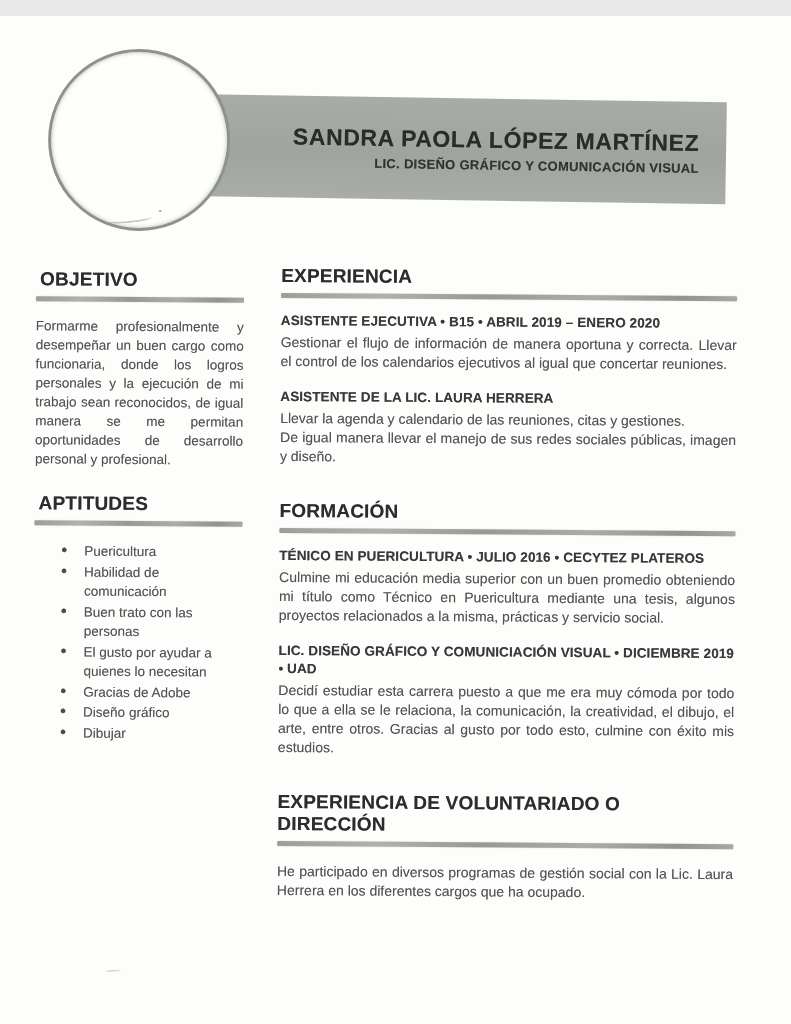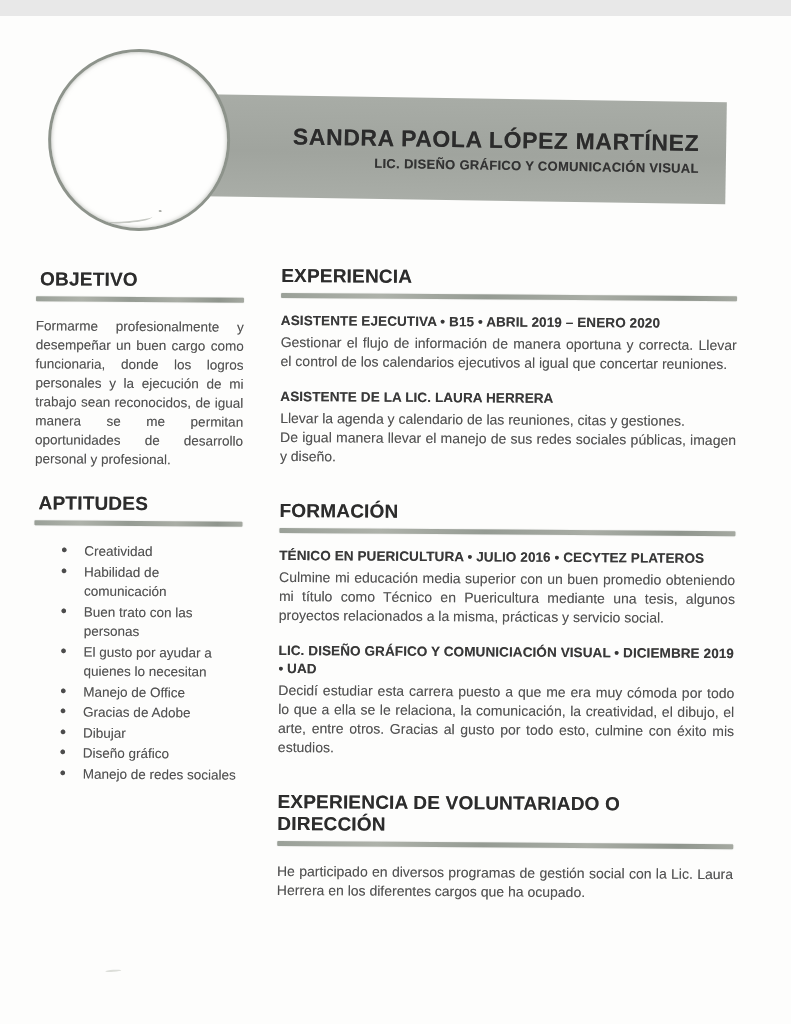--- a/index.html
+++ b/index.html
@@ -111,29 +111,27 @@
       <section>
         <h2>OBJETIVO</h2>
         <div class="rule"></div>
         <p class="p objetivo-body">Formarme profesionalmente y desempeñar un buen cargo como funcionaria, donde los logros personales y la ejecución de mi trabajo sean reconocidos, de igual manera se me permitan oportunidades de desarrollo personal y profesional.</p>
       </section>
 
       <section class="section-gap">
         <h2>APTITUDES</h2>
         <div class="rule"></div>
         <ul class="skills">
-          <li>Creatividad</li>
+          <li>Puericultura</li>
           <li>Habilidad de comunicación</li>
           <li>Buen trato con las personas</li>
           <li>El gusto por ayudar a quienes lo necesitan</li>
-          <li>Manejo de Office</li>
           <li>Gracias de Adobe</li>
+          <li>Diseño gráfico</li>
           <li>Dibujar</li>
-          <li>Diseño gráfico</li>
-          <li>Manejo de redes sociales</li>
         </ul>
       </section>
 
     </div>
 
     <div class="col-right">
 
       <section>
         <h2>EXPERIENCIA</h2>
         <div class="rule"></div>

